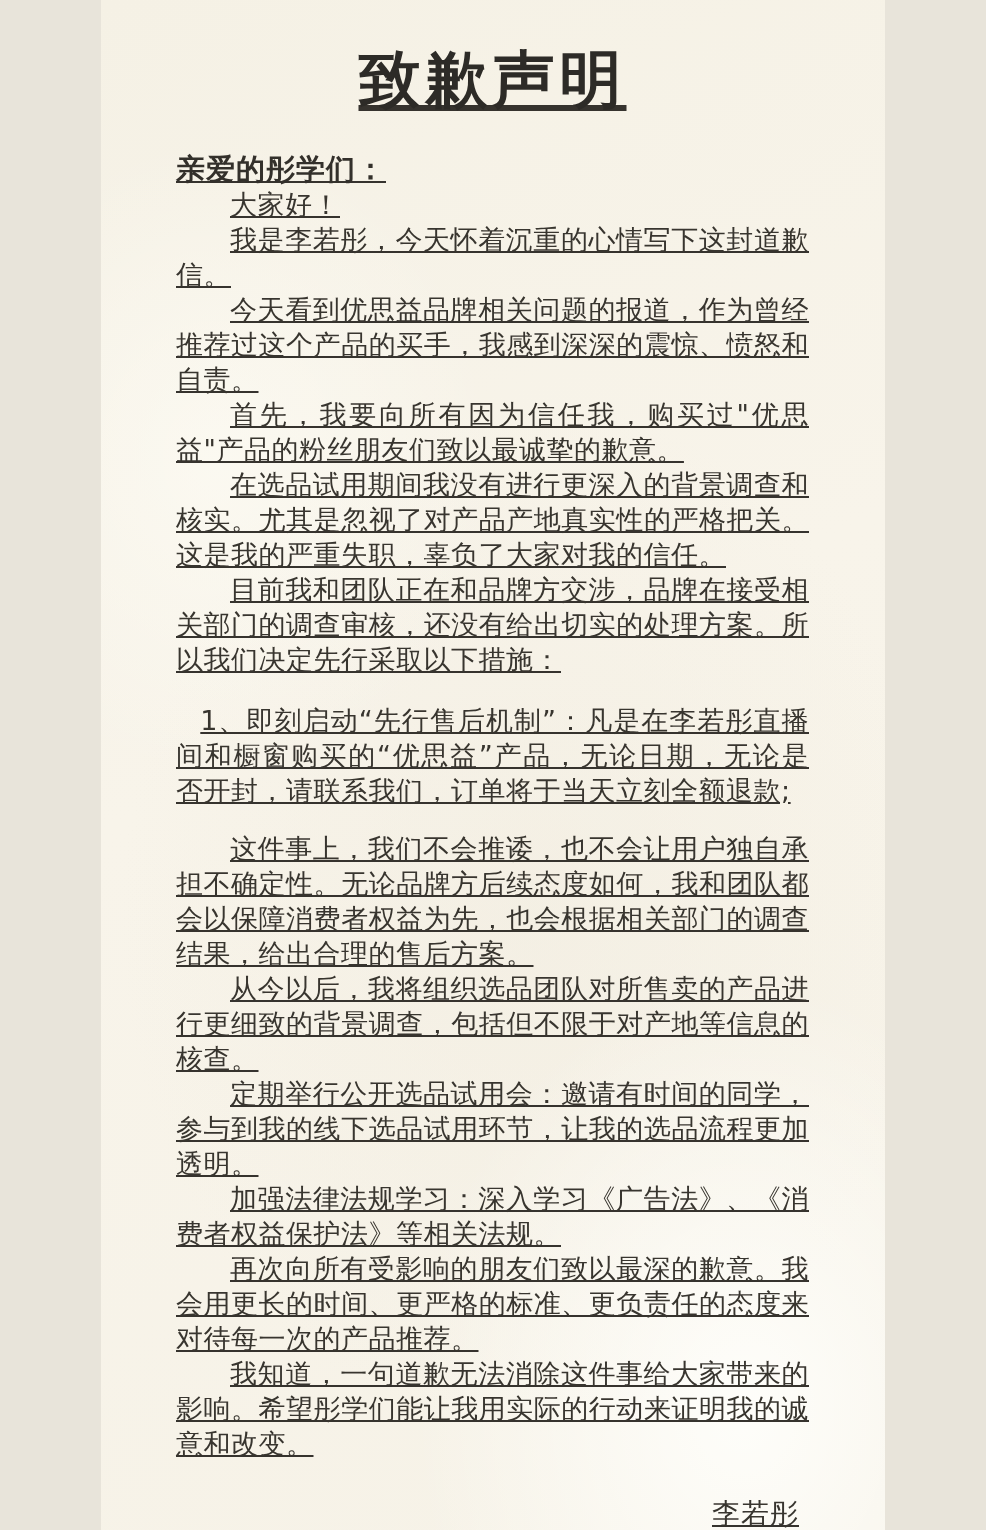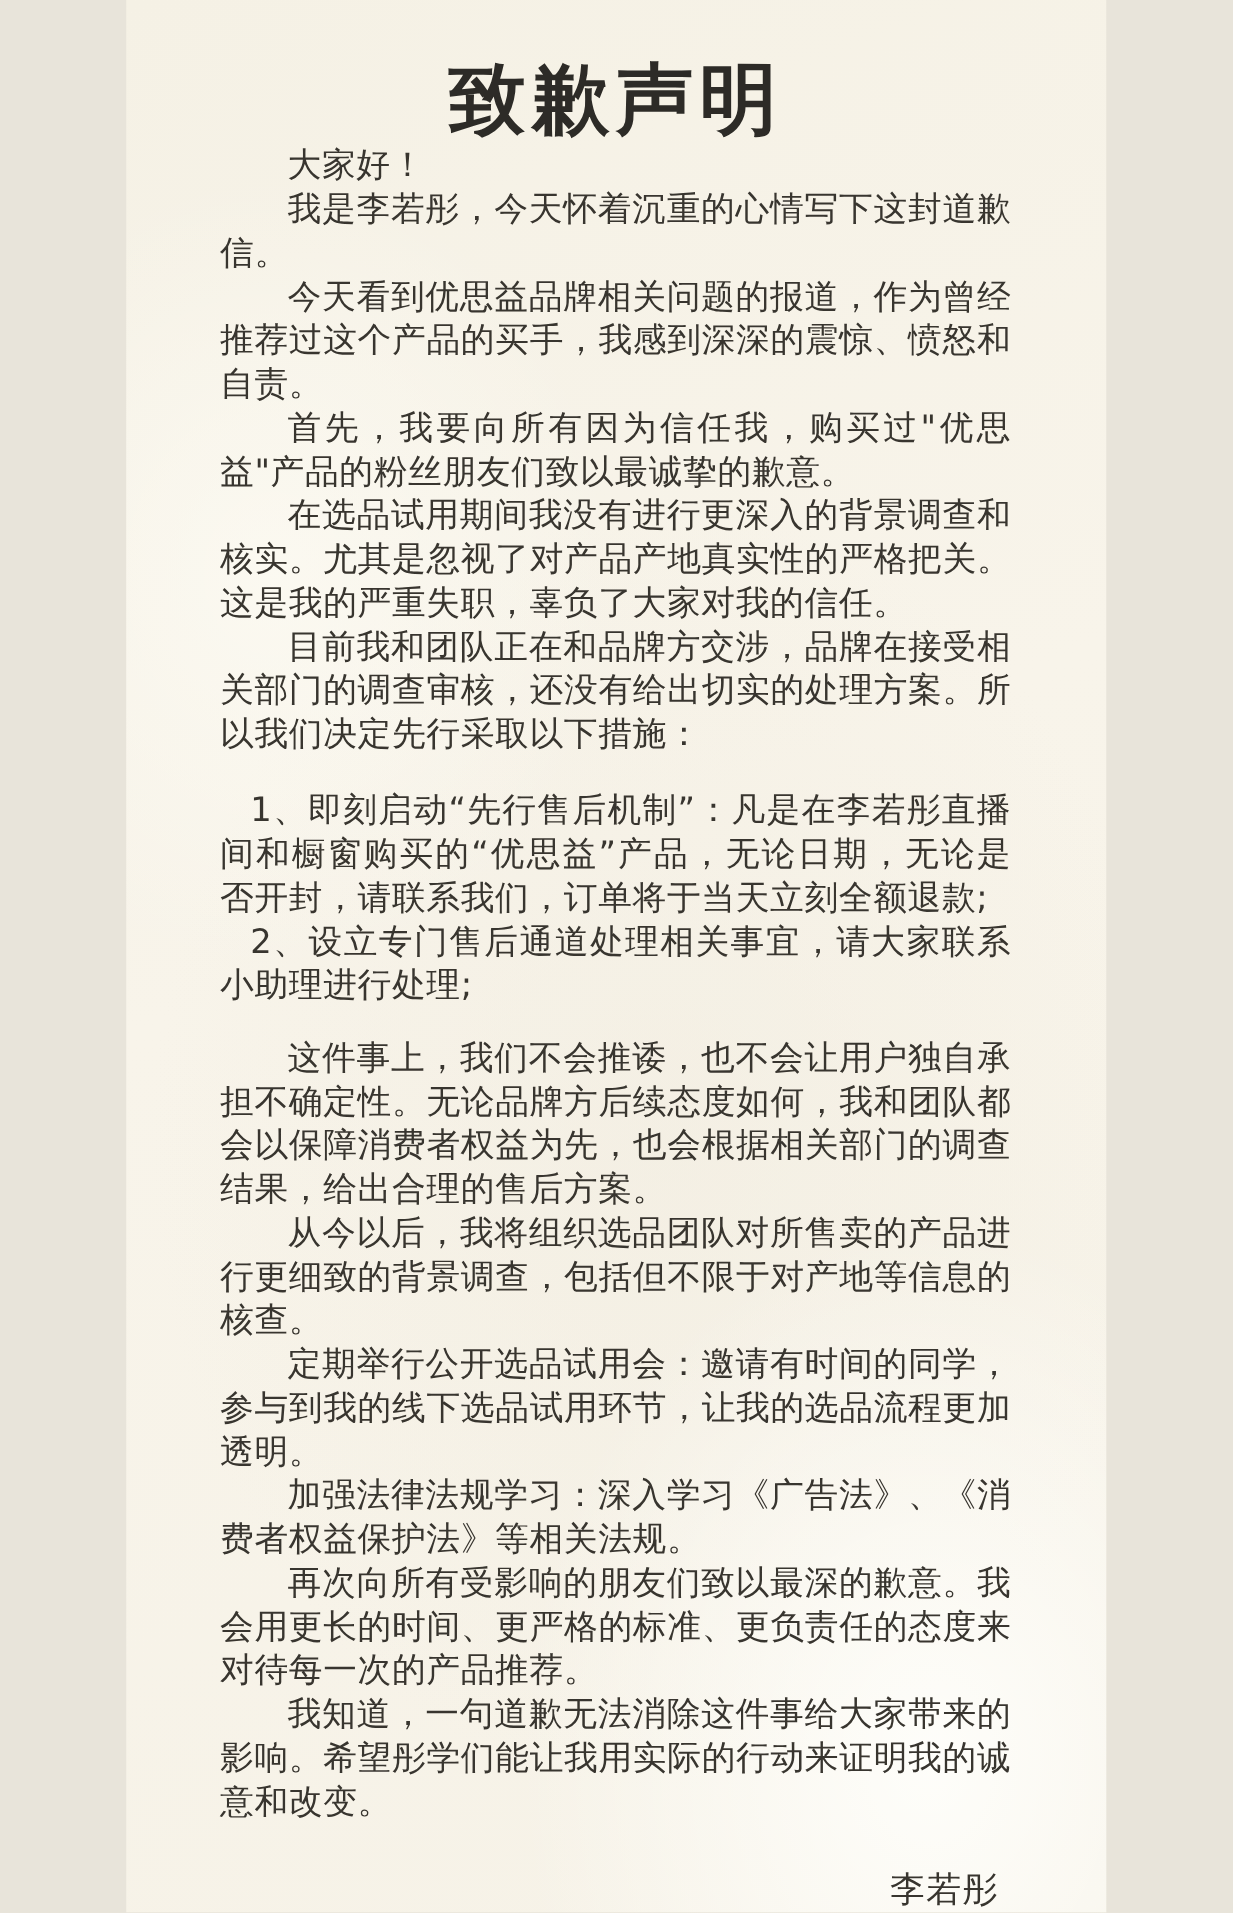--- a/index.html
+++ b/index.html
@@ -15,20 +15,21 @@
     box-sizing: border-box;
     padding: 44px 76px 40px 75px;
     overflow: hidden;
     color: #36332e;
     background:
       radial-gradient(ellipse 60% 40% at 82% 92%, rgba(255,255,252,0.9), rgba(255,255,252,0) 70%),
       radial-gradient(ellipse 50% 30% at 15% 30%, rgba(255,254,248,0.55), rgba(255,254,248,0) 70%),
       radial-gradient(ellipse 70% 45% at 55% 60%, rgba(240,235,222,0.5), rgba(240,235,222,0) 75%),
       linear-gradient(158deg, #f5f1e5 0%, #f8f4ea 45%, #f6f2e7 100%);
     font-family: "DejaVu Sans", "Liberation Sans", sans-serif;
+    text-decoration: underline;
   }
   .title {
     margin: 0;
     text-align: center;
     font-family: "DejaVu Serif", "Liberation Serif", serif;
     font-weight: bold;
     font-size: 62px;
     line-height: 1.15;
     letter-spacing: 5px;
     color: #2d2b27;
@@ -90,31 +91,31 @@
   }
 </style>
 </head>
 <body>
 
 <div class="page">
 
   <h1 class="title">致歉声明</h1>
 
 
+  <div class="salutation">亲爱的彤学们：</div>
 
   <p class="para">大家好！</p>
   <p class="para">我是李若彤，今天怀着沉重的心情写下这封道歉信。</p>
   <p class="para">今天看到优思益品牌相关问题的报道，作为曾经推荐过这个产品的买手，我感到深深的震惊、愤怒和自责。</p>
   <p class="para">首先，我要向所有因为信任我，购买过"优思益"产品的粉丝朋友们致以最诚挚的歉意。</p>
   <p class="para">在选品试用期间我没有进行更深入的背景调查和核实。尤其是忽视了对产品产地真实性的严格把关。这是我的严重失职，辜负了大家对我的信任。</p>
   <p class="para">目前我和团队正在和品牌方交涉，品牌在接受相关部门的调查审核，还没有给出切实的处理方案。所以我们决定先行采取以下措施：</p>
 
   <div class="measures">
     <p class="measure">1、即刻启动“先行售后机制”：凡是在李若彤直播间和橱窗购买的“优思益”产品，无论日期，无论是否开封，请联系我们，订单将于当天立刻全额退款;</p>
-    <p class="measure">2、设立专门售后通道处理相关事宜，请大家联系小助理进行处理;</p>
   </div>
 
   <div class="closing-block">
     <p class="para">这件事上，我们不会推诿，也不会让用户独自承担不确定性。无论品牌方后续态度如何，我和团队都会以保障消费者权益为先，也会根据相关部门的调查结果，给出合理的售后方案。</p>
     <p class="para">从今以后，我将组织选品团队对所售卖的产品进行更细致的背景调查，包括但不限于对产地等信息的核查。</p>
     <p class="para">定期举行公开选品试用会：邀请有时间的同学，参与到我的线下选品试用环节，让我的选品流程更加透明。</p>
     <p class="para">加强法律法规学习：深入学习《广告法》、《消费者权益保护法》等相关法规。</p>
     <p class="para">再次向所有受影响的朋友们致以最深的歉意。我会用更长的时间、更严格的标准、更负责任的态度来对待每一次的产品推荐。</p>
     <p class="para">我知道，一句道歉无法消除这件事给大家带来的影响。希望彤学们能让我用实际的行动来证明我的诚意和改变。</p>
   </div>

